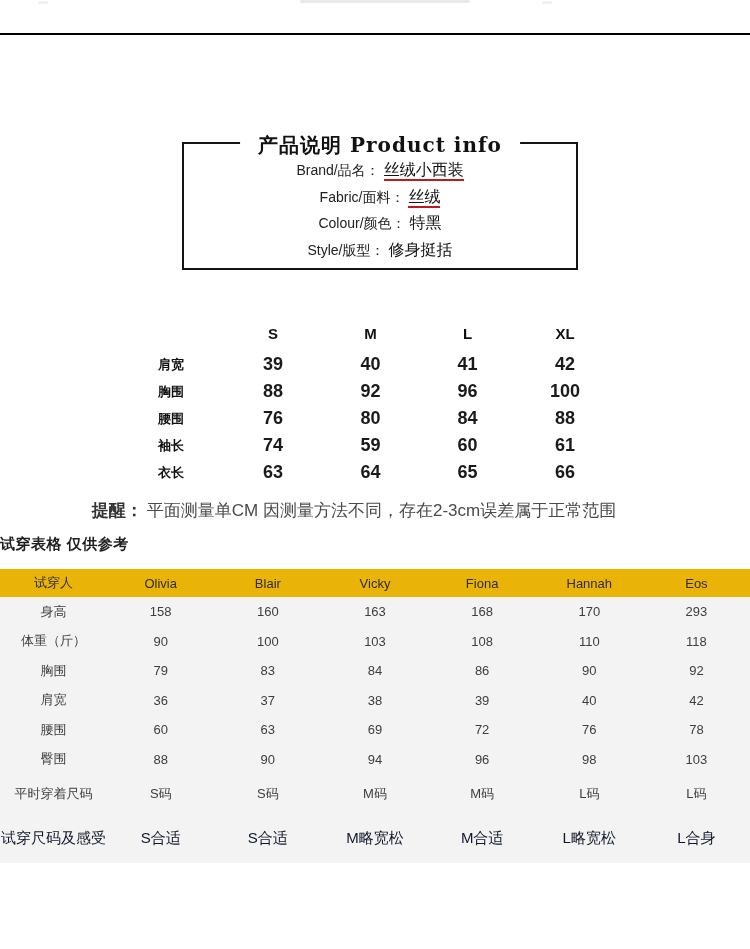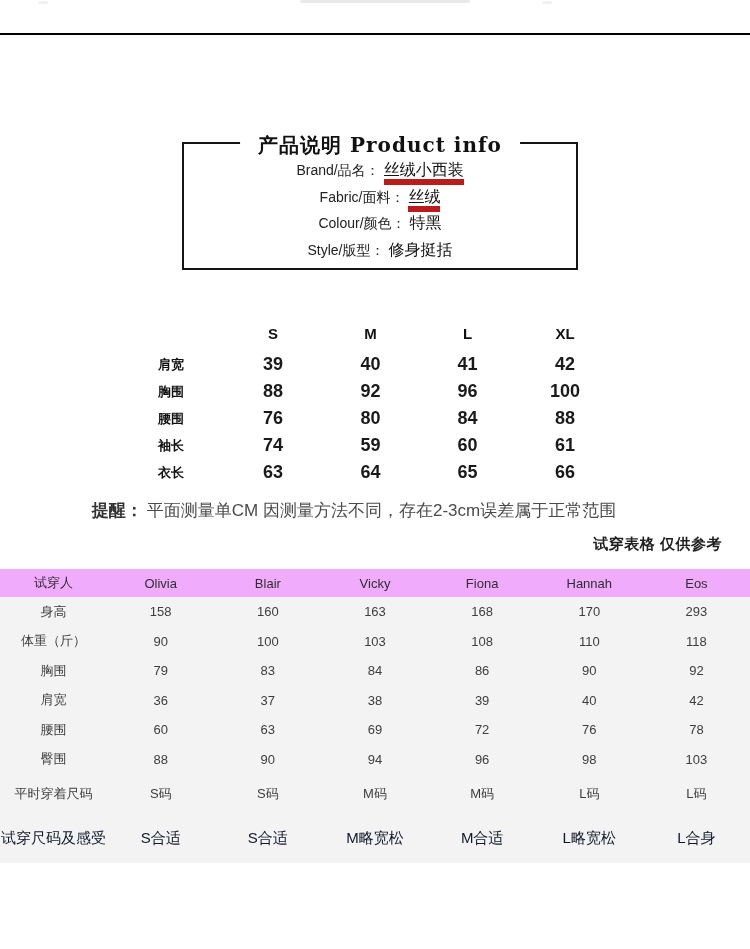--- a/index.html
+++ b/index.html
@@ -40,21 +40,21 @@
   }
   .pbox-rows {
     position: absolute; inset: 0;
     display: flex; flex-direction: column;
     justify-content: center;
     padding-top: 8px;
   }
   .prow { height: 26.5px; line-height: 26.5px; text-align: center; white-space: nowrap; }
   .prow .plabel { font-size: 14px; color: #222; }
   .prow .pvalue { font-size: 16px; color: #111; margin-left: 4px; }
-  .prow .pvalue.underlined { border-bottom: 6px solid #b91c1c; padding-bottom: 1px; }
+  .prow .pvalue.underlined { border-bottom: 2px solid #b91c1c; padding-bottom: 1px; }
 
   
   .sc-heading {
     position: absolute; left: 182px; top: 299px; width: 396px;
     display: flex; align-items: center; gap: 14px;
   }
   .sc-heading .rule { flex: 1; height: 2px; background: #111; }
   .sc-heading .sc-title {
     font-size: 20px; font-weight: bold; color: #111;
     white-space: nowrap; letter-spacing: 1px;
@@ -81,30 +81,30 @@
 
   
   .reminder {
     position: absolute; left: 0; top: 499px; width: 708px;
     text-align: center; font-size: 17px; color: #4a4a4a;
     white-space: nowrap;
   }
   .reminder .rem-label { font-weight: bold; color: #333; margin-right: 4px; }
   .fitting-title {
     position: absolute; left: 0; top: 535px; width: 722px;
-    text-align: right; font-size: 15px; font-weight: bold; color: #1f1f1f;
+    text-align: left; font-size: 15px; font-weight: bold; color: #1f1f1f;
     letter-spacing: 0.5px;
   }
 
   
   .ftable { position: absolute; left: 0; top: 569px; width: 750px; }
   .fheader {
     display: grid; grid-template-columns: repeat(7, 1fr);
     align-items: center;
-    height: 28px; background: #f0abfc;
+    height: 28px; background: #eab308;
   }
   .fheader .fcell { font-size: 13px; color: #2e2e2e; }
   .fbody { background: #f3f3f3; }
   .frow {
     display: grid; grid-template-columns: repeat(7, 1fr);
     align-items: center;
     height: 29.5px;
   }
   .frow.tall { height: 40px; }
   .frow.taller { height: 49px; }

